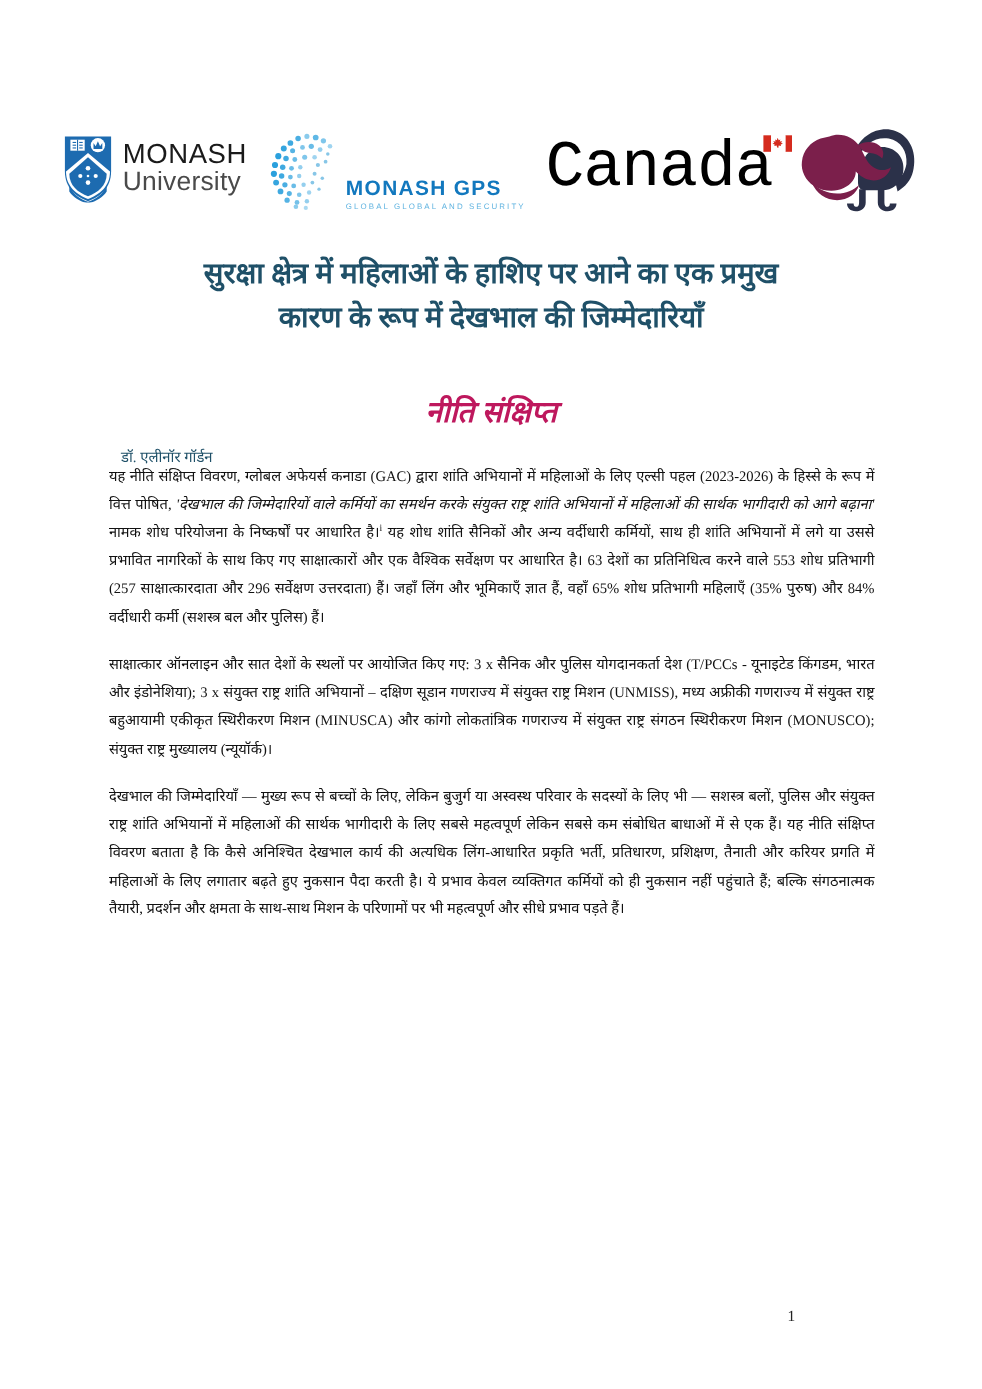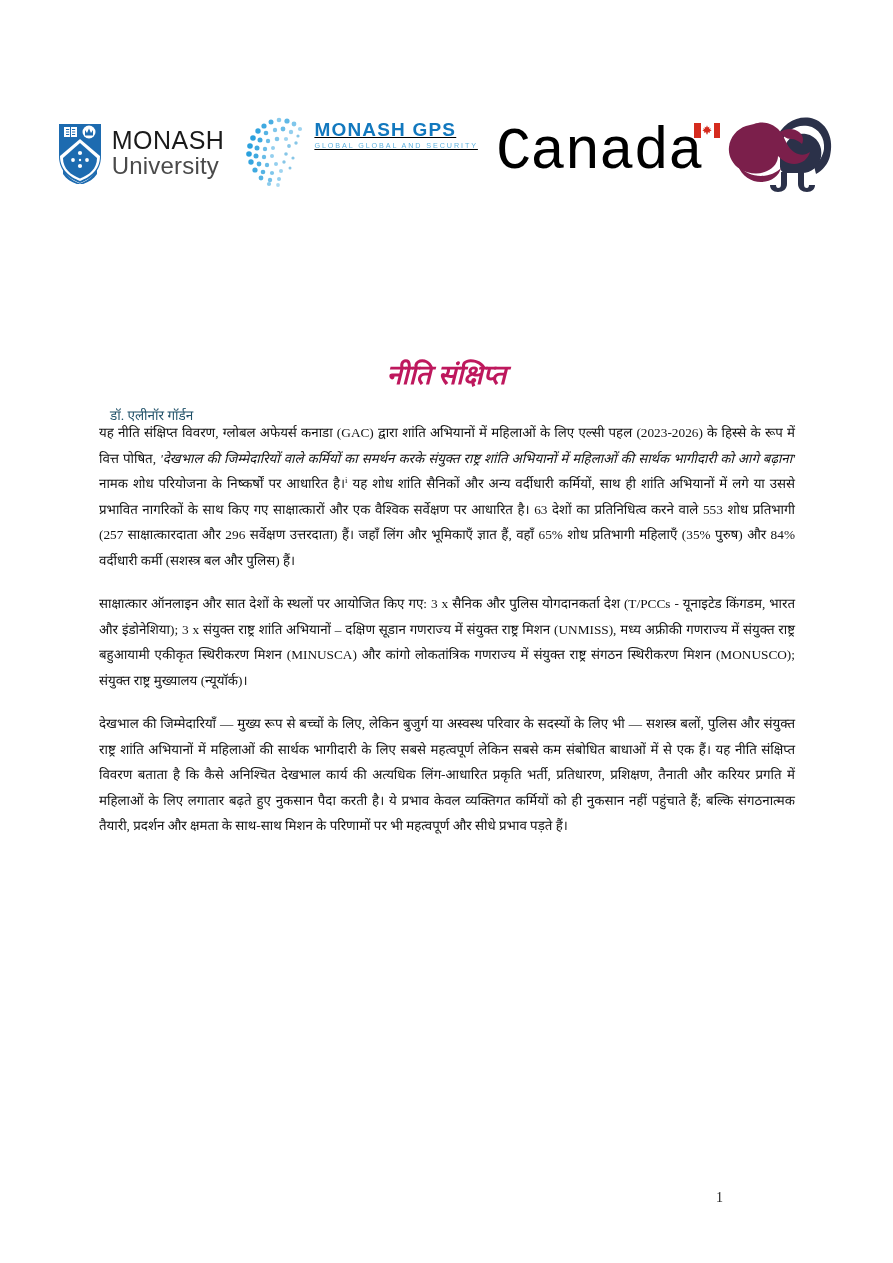--- a/index.html
+++ b/index.html
@@ -65,24 +65,23 @@
     letter-spacing: 0.2px;
     color: #4a4a4a;
     font-weight: 300;
     display: block;
     margin-top: 1px;
   }
 
   
   .logo-gps {
     display: flex;
-    align-items: flex-start;
+    align-items: flex-end;
     height: 78px;
     gap: 2px;
-    text-decoration: underline;
   }
   .gps-globe {
     width: 74px;
     height: 74px;
     position: relative;
   }
   .gps-text {
     font-family: "Liberation Sans", sans-serif;
     line-height: 1;
     margin-left: -4px;
@@ -344,20 +343,24 @@
         <g>
           <path d="M30 14 C40 10 52 14 58 24 C62 31 64 38 70 42 C76 46 82 45 86 42 C84 49 78 54 70 54 C63 54 58 50 54 46 C54 52 50 58 43 61 C35 65 24 64 16 59 C8 54 4 45 5 37 C6 27 13 19 22 16 Z" fill="#7b1f4b"></path>
           <path d="M56 22 C62 18 70 18 75 22 C79 25 80 30 78 34 C75 31 71 29 67 29 C62 29 59 26 56 22 Z" fill="#7b1f4b"></path>
           <path d="M14 56 C20 62 28 66 37 66 C45 66 52 63 57 58 C55 66 47 72 37 72 C27 72 18 66 14 56 Z" fill="#7b1f4b"></path>
         </g>
       </svg>
     </div>
 
   </div>
 
+  <div class="doc-title">
+    <div>सुरक्षा क्षेत्र में महिलाओं के हाशिए पर आने का एक प्रमुख</div>
+    <div>कारण के रूप में देखभाल की जिम्मेदारियाँ</div>
+  </div>
 
   <div class="doc-subtitle">नीति संक्षिप्त</div>
 
   <div class="doc-author">डॉ. एलीनॉर गॉर्डन</div>
 
   <div class="body-copy">
     <p class="para"><span>यह नीति संक्षिप्त विवरण, ग्लोबल अफेयर्स कनाडा (GAC) द्वारा शांति अभियानों में महिलाओं के लिए एल्सी पहल (2023-2026) के हिस्से के रूप में वित्त पोषित, </span><i>'देखभाल की जिम्मेदारियों वाले कर्मियों का समर्थन करके संयुक्त राष्ट्र शांति अभियानों में महिलाओं की सार्थक भागीदारी को आगे बढ़ाना'</i><span> नामक शोध परियोजना के निष्कर्षों पर आधारित है।</span><sup>i</sup><span> यह शोध शांति सैनिकों और अन्य वर्दीधारी कर्मियों, साथ ही शांति अभियानों में लगे या उससे प्रभावित नागरिकों के साथ किए गए साक्षात्कारों और एक वैश्विक सर्वेक्षण पर आधारित है। 63 देशों का प्रतिनिधित्व करने वाले 553 शोध प्रतिभागी (257 साक्षात्कारदाता और 296 सर्वेक्षण उत्तरदाता) हैं। जहाँ लिंग और भूमिकाएँ ज्ञात हैं, वहाँ 65% शोध प्रतिभागी महिलाएँ (35% पुरुष) और 84% वर्दीधारी कर्मी (सशस्त्र बल और पुलिस) हैं।</span></p>
     <p class="para"><span>साक्षात्कार ऑनलाइन और सात देशों के स्थलों पर आयोजित किए गए: 3 x सैनिक और पुलिस योगदानकर्ता देश (T/PCCs - यूनाइटेड किंगडम, भारत और इंडोनेशिया); 3 x संयुक्त राष्ट्र शांति अभियानों – दक्षिण सूडान गणराज्य में संयुक्त राष्ट्र मिशन (UNMISS), मध्य अफ्रीकी गणराज्य में संयुक्त राष्ट्र बहुआयामी एकीकृत स्थिरीकरण मिशन (MINUSCA) और कांगो लोकतांत्रिक गणराज्य में संयुक्त राष्ट्र संगठन स्थिरीकरण मिशन (MONUSCO); संयुक्त राष्ट्र मुख्यालय (न्यूयॉर्क)।</span></p>
     <p class="para"><span>देखभाल की जिम्मेदारियाँ — मुख्य रूप से बच्चों के लिए, लेकिन बुजुर्ग या अस्वस्थ परिवार के सदस्यों के लिए भी — सशस्त्र बलों, पुलिस और संयुक्त राष्ट्र शांति अभियानों में महिलाओं की सार्थक भागीदारी के लिए सबसे महत्वपूर्ण लेकिन सबसे कम संबोधित बाधाओं में से एक हैं। यह नीति संक्षिप्त विवरण बताता है कि कैसे अनिश्चित देखभाल कार्य की अत्यधिक लिंग-आधारित प्रकृति भर्ती, प्रतिधारण, प्रशिक्षण, तैनाती और करियर प्रगति में महिलाओं के लिए लगातार बढ़ते हुए नुकसान पैदा करती है। ये प्रभाव केवल व्यक्तिगत कर्मियों को ही नुकसान नहीं पहुंचाते हैं; बल्कि संगठनात्मक तैयारी, प्रदर्शन और क्षमता के साथ-साथ मिशन के परिणामों पर भी महत्वपूर्ण और सीधे प्रभाव पड़ते हैं।</span></p>
   </div>

